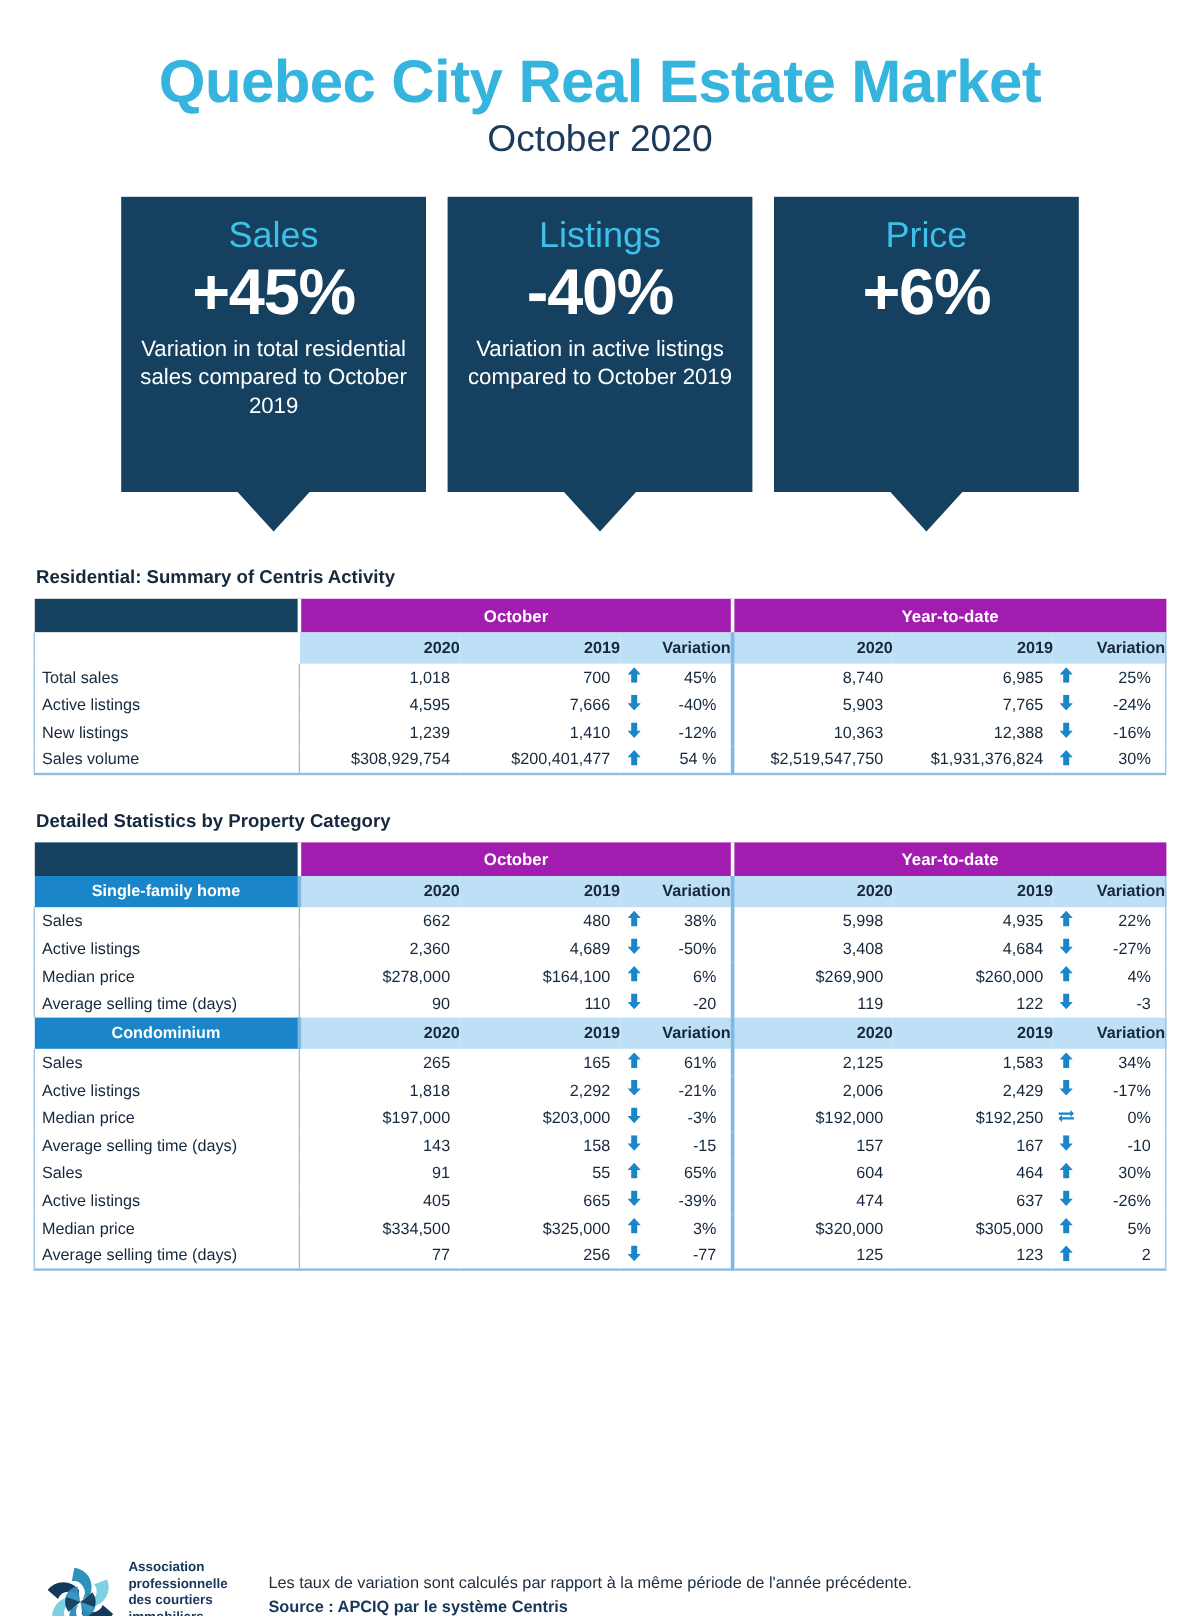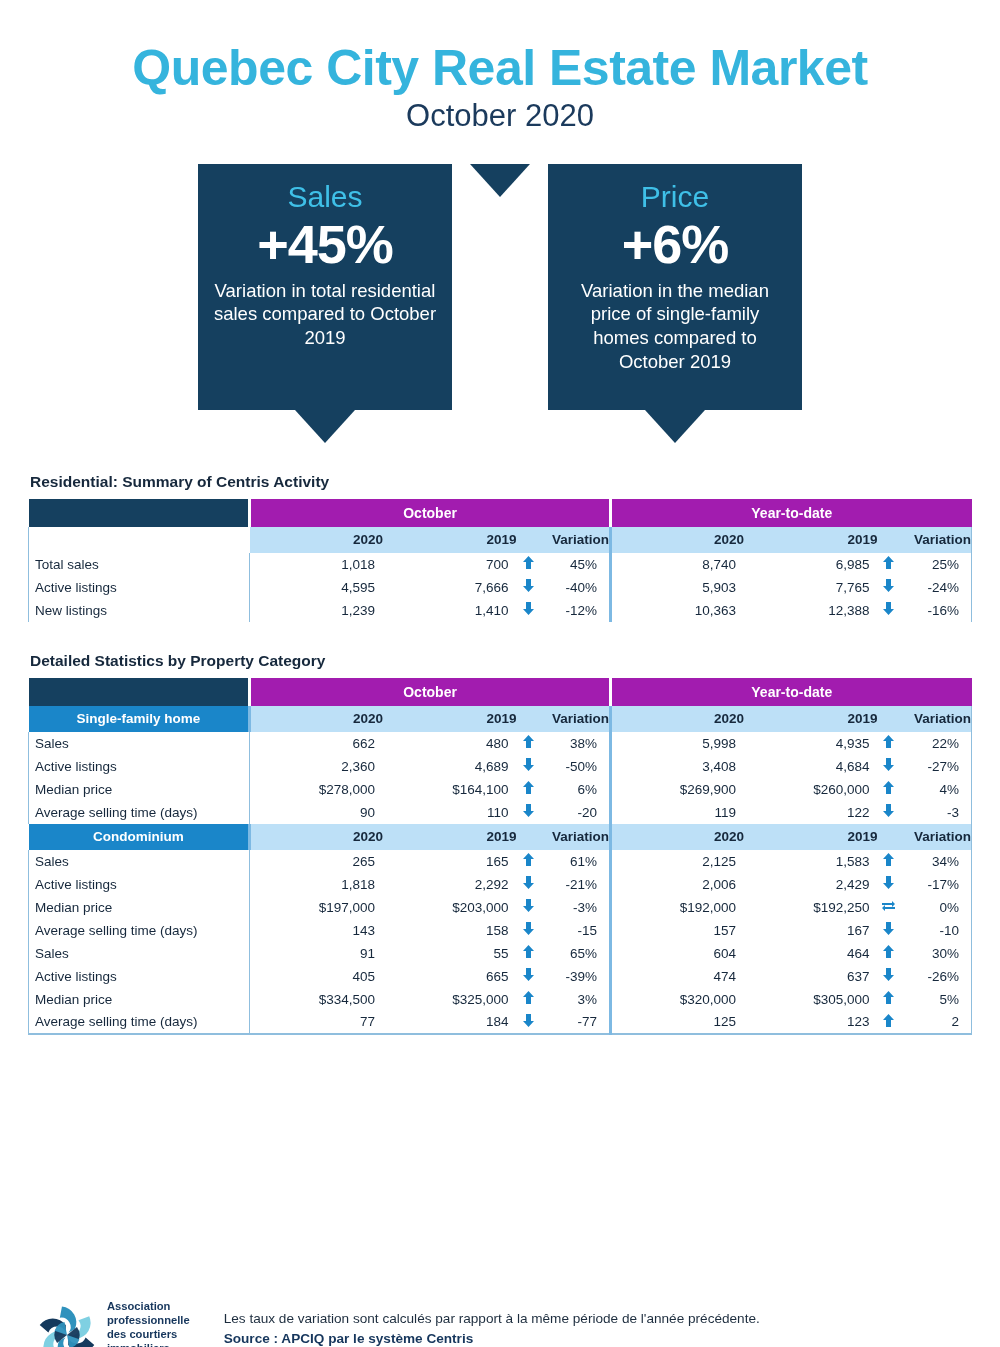--- a/index.html
+++ b/index.html
@@ -131,28 +131,32 @@
   <div class="card-wrap">
     <div class="card card-sales">
       <div class="card-label">Sales</div>
       <div class="card-value">+45%</div>
       <div class="card-desc">Variation in total residential sales compared to October 2019</div>
     </div>
     <div class="card-tail"></div>
   </div>
 
   <div class="card-wrap">
+    <div class="card card-listings">
+      <div class="card-label">Listings</div>
+      <div class="card-value">-40%</div>
+      <div class="card-desc">Variation in active listings compared to October 2019</div>
+    </div>
     <div class="card-tail"></div>
   </div>
 
   <div class="card-wrap">
     <div class="card card-price">
       <div class="card-label">Price</div>
       <div class="card-value">+6%</div>
-      <div class="card-desc">Variation in the median price of single-family homes compared to October 2019</div>
     </div>
     <div class="card-tail"></div>
   </div>
 
 </div>
 
 <div class="section-title sec1">Residential: Summary of Centris Activity</div>
 <div class="tbl-wrap">
   <table class="grid" id="table1">
     <colgroup>
@@ -221,20 +225,35 @@
                 <path d="M5.5 13 L0 7 H3 V0 H8 V7 H11 Z" fill="#1a86c9"></path>
               </svg></span></td>
           <td class="cell-var">-12%</td>
           <td class="cell-num midsep">10,363</td>
           <td class="cell-num">12,388</td>
           <td class="cell-arrow"><span class="arrow"><svg width="11" height="13" viewBox="0 0 11 13">
                 <path d="M5.5 13 L0 7 H3 V0 H8 V7 H11 Z" fill="#1a86c9"></path>
               </svg></span></td>
           <td class="cell-var bdr-right">-16%</td>
         </tr>
+        <tr class="datarow">
+          <td class="cell-label bdr-left bdr-bot-strong">Sales volume</td>
+          <td class="cell-num bdr-mid bdr-bot-strong">$308,929,754</td>
+          <td class="cell-num bdr-bot-strong">$200,401,477</td>
+          <td class="cell-arrow bdr-bot-strong"><span class="arrow"><svg width="11" height="13" viewBox="0 0 11 13">
+                <path d="M5.5 0 L11 6 H8 V13 H3 V6 H0 Z" fill="#1a86c9"></path>
+              </svg></span></td>
+          <td class="cell-var bdr-bot-strong">54 %</td>
+          <td class="cell-num midsep bdr-bot-strong">$2,519,547,750</td>
+          <td class="cell-num bdr-bot-strong">$1,931,376,824</td>
+          <td class="cell-arrow bdr-bot-strong"><span class="arrow"><svg width="11" height="13" viewBox="0 0 11 13">
+                <path d="M5.5 0 L11 6 H8 V13 H3 V6 H0 Z" fill="#1a86c9"></path>
+              </svg></span></td>
+          <td class="cell-var bdr-right bdr-bot-strong">30%</td>
+        </tr>
       </tbody>
   </table>
 </div>
 
 <div class="section-title sec2">Detailed Statistics by Property Category</div>
 <div class="tbl-wrap">
   <table class="grid" id="table2">
     <colgroup>
       <col class="c-label">
         <col class="c-v2020">
@@ -434,21 +453,21 @@
           <td class="cell-num midsep">$320,000</td>
           <td class="cell-num">$305,000</td>
           <td class="cell-arrow"><span class="arrow"><svg width="11" height="13" viewBox="0 0 11 13">
                 <path d="M5.5 0 L11 6 H8 V13 H3 V6 H0 Z" fill="#1a86c9"></path>
               </svg></span></td>
           <td class="cell-var bdr-right">5%</td>
         </tr>
         <tr class="datarow">
           <td class="cell-label bdr-left bdr-bot-strong">Average selling time (days)</td>
           <td class="cell-num bdr-mid bdr-bot-strong">77</td>
-          <td class="cell-num bdr-bot-strong">184</td>
+          <td class="cell-num bdr-bot-strong">256</td>
           <td class="cell-arrow bdr-bot-strong"><span class="arrow"><svg width="11" height="13" viewBox="0 0 11 13">
                 <path d="M5.5 13 L0 7 H3 V0 H8 V7 H11 Z" fill="#1a86c9"></path>
               </svg></span></td>
           <td class="cell-var bdr-bot-strong">-77</td>
           <td class="cell-num midsep bdr-bot-strong">125</td>
           <td class="cell-num bdr-bot-strong">123</td>
           <td class="cell-arrow bdr-bot-strong"><span class="arrow"><svg width="11" height="13" viewBox="0 0 11 13">
                 <path d="M5.5 0 L11 6 H8 V13 H3 V6 H0 Z" fill="#1a86c9"></path>
               </svg></span></td>
           <td class="cell-var bdr-right bdr-bot-strong">2</td>

